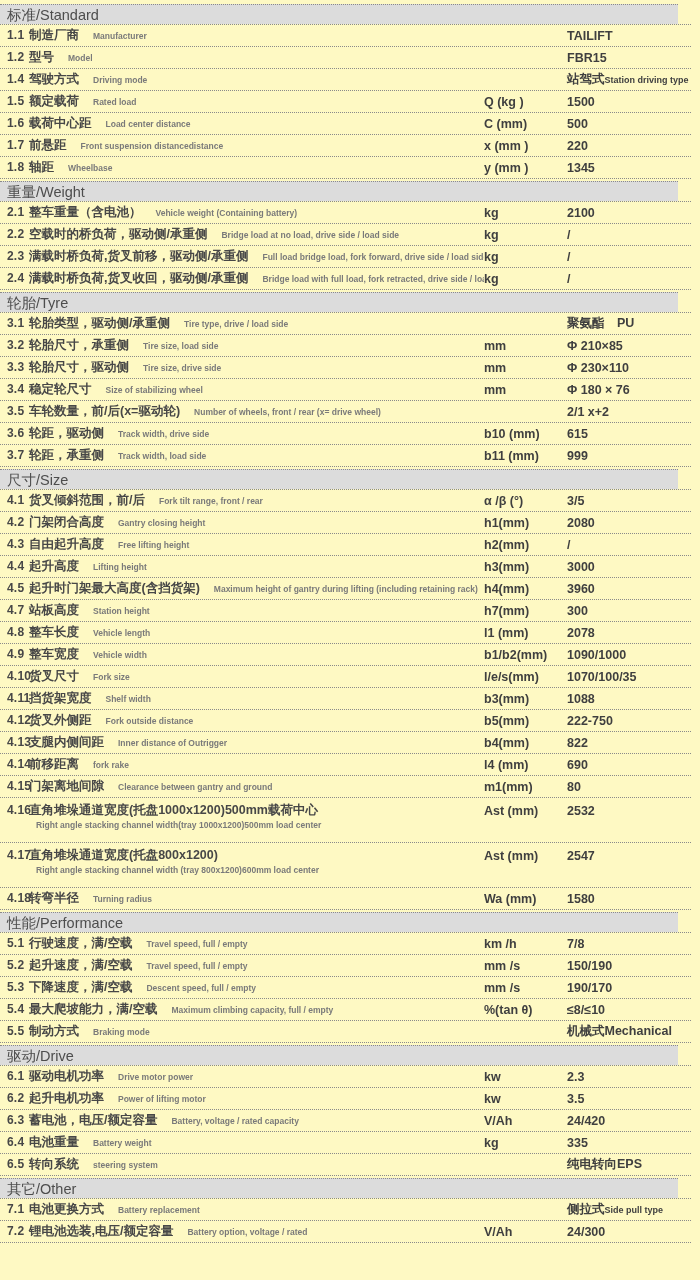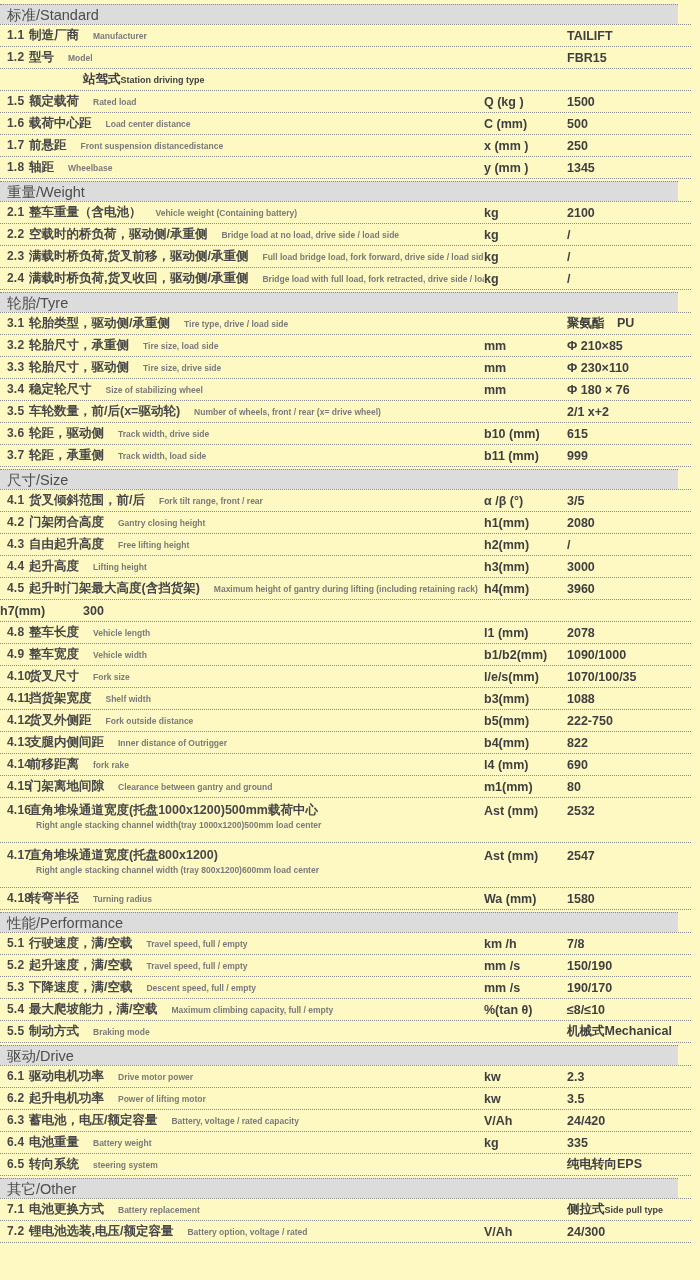--- a/index.html
+++ b/index.html
@@ -93,20 +93,28 @@
     </div>
     <div class="cell unit-cell"></div>
     <div class="cell value-cell">
       <span class="val">FBR15</span>
 
     </div>
   </div>
 
 
   <div class="row">
+    <div class="cell label-cell">
+      <div class="line1">
+        <span class="num">1.4</span>
+        <span class="zh">驾驶方式</span>
+        <span class="en">Driving mode</span>
+      </div>
+
+    </div>
     <div class="cell unit-cell"></div>
     <div class="cell value-cell">
       <span class="val">站驾式</span>
       <span class="val-sub">Station driving type</span>
     </div>
   </div>
 
   <div class="row">
     <div class="cell label-cell">
       <div class="line1">
@@ -143,21 +151,21 @@
     <div class="cell label-cell">
       <div class="line1">
         <span class="num">1.7</span>
         <span class="zh">前悬距</span>
         <span class="en">Front suspension distancedistance</span>
       </div>
 
     </div>
     <div class="cell unit-cell">x (mm )</div>
     <div class="cell value-cell">
-      <span class="val">250</span>
+      <span class="val">220</span>
 
     </div>
   </div>
 
   <div class="row">
     <div class="cell label-cell">
       <div class="line1">
         <span class="num">1.8</span>
         <span class="zh">轴距</span>
         <span class="en">Wheelbase</span>
@@ -443,20 +451,28 @@
     </div>
     <div class="cell unit-cell">h4(mm)</div>
     <div class="cell value-cell">
       <span class="val">3960</span>
 
     </div>
   </div>
 
 
   <div class="row">
+    <div class="cell label-cell">
+      <div class="line1">
+        <span class="num">4.7</span>
+        <span class="zh">站板高度</span>
+        <span class="en">Station height</span>
+      </div>
+
+    </div>
     <div class="cell unit-cell">h7(mm)</div>
     <div class="cell value-cell">
       <span class="val">300</span>
 
     </div>
   </div>
 
   <div class="row">
     <div class="cell label-cell">
       <div class="line1">

